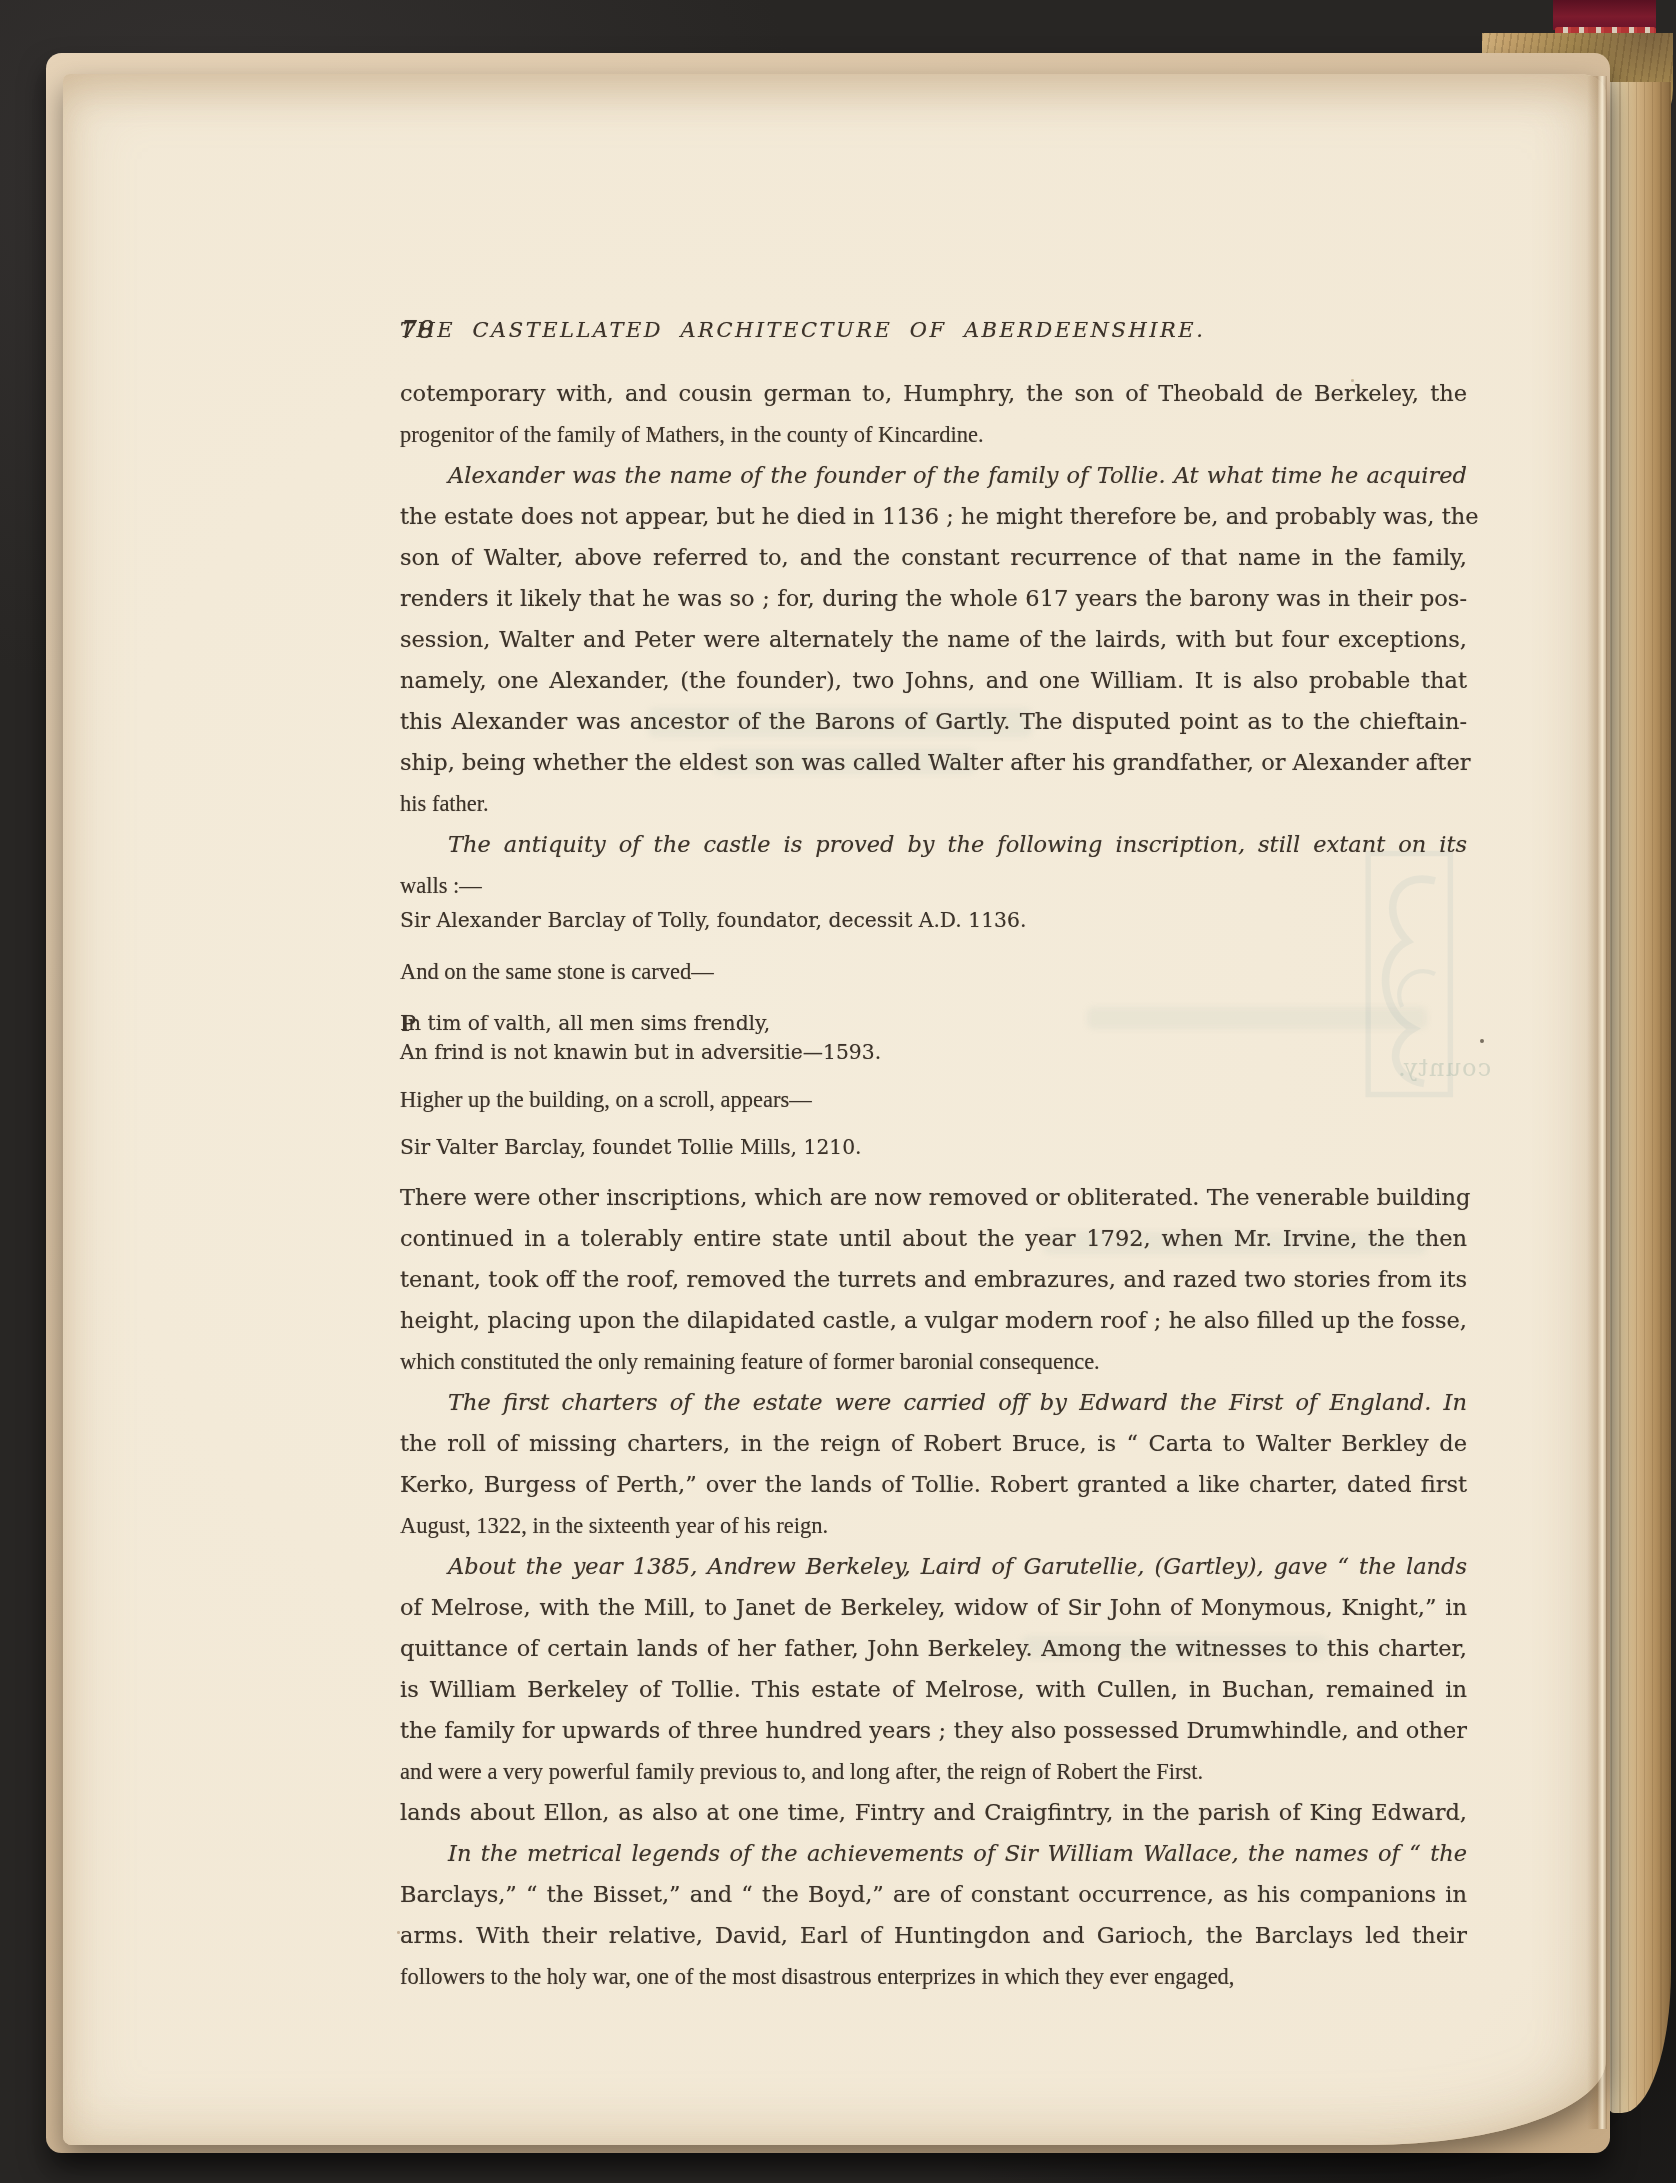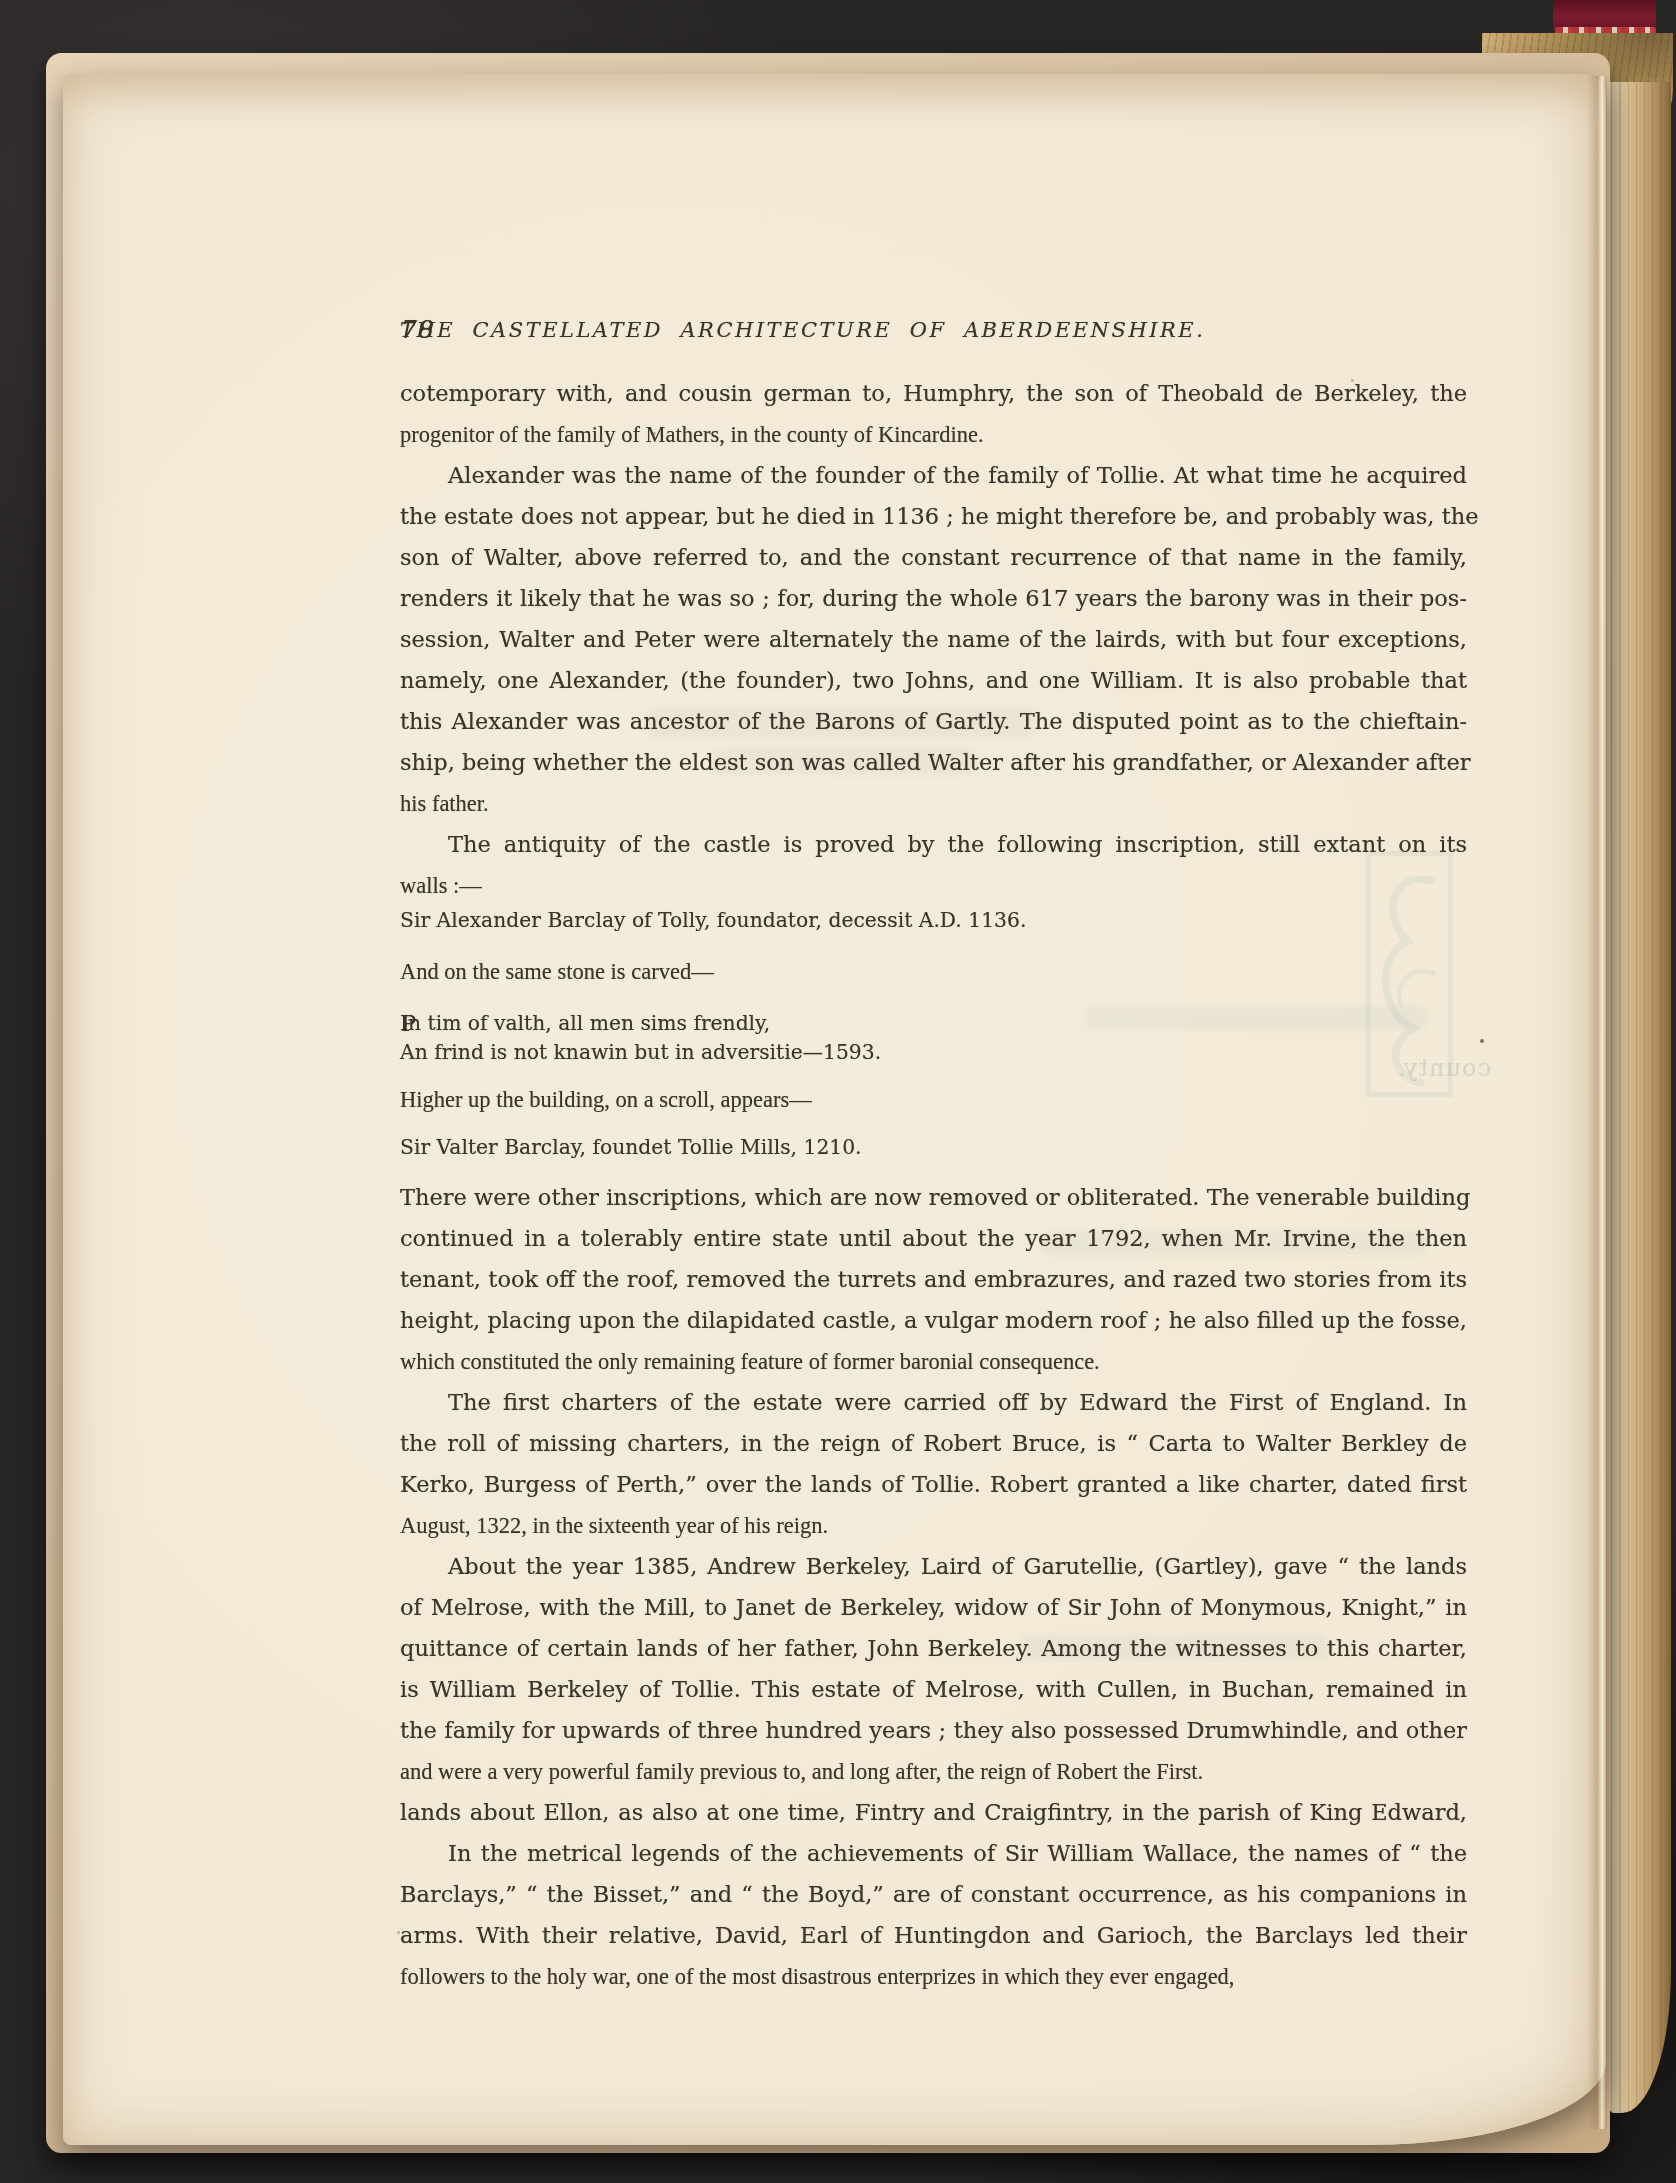--- a/index.html
+++ b/index.html
@@ -45,21 +45,21 @@
   .speck{position:absolute;border-radius:50%;}
   
   .content{position:absolute;left:400px;top:313px;width:1067px;color:#3c332a;
     text-shadow:0 0 0.7px rgba(64,52,40,.5);}
   .header{position:relative;height:33px;margin-bottom:27.4px;font-style:italic;}
   .pagenum{position:absolute;left:1.1px;top:2.2px;font-size:25px;letter-spacing:1.1px;}
   .runtitle{text-align:left;font-size:21px;letter-spacing:2.5px;word-spacing:8.2px;padding-top:5px;}
   .ln{height:41px;line-height:41px;font-size:22.5px;white-space:nowrap;}
   .j{text-align:justify;text-justify:inter-word;text-align-last:justify;}
   .l{text-align:left;font-family:Liberation Serif, serif;}
-  .i1{padding-left:48px;}
+  .i1{padding-left:48px;font-style:italic;}
   .c{font-size:20.3px;}
   .gA{margin-top:-6.6px;} .gB{margin-top:10.4px;} .gC{margin-top:-12px;}
   .gD{margin-top:6.6px;}  .gE{margin-top:8.8px;}
   .couplet{position:relative;}
   .sig{position:absolute;left:1.1px;top:0;font-size:22.5px;}
 </style>
 </head>
 <body>
 
 <div class="canvas">

